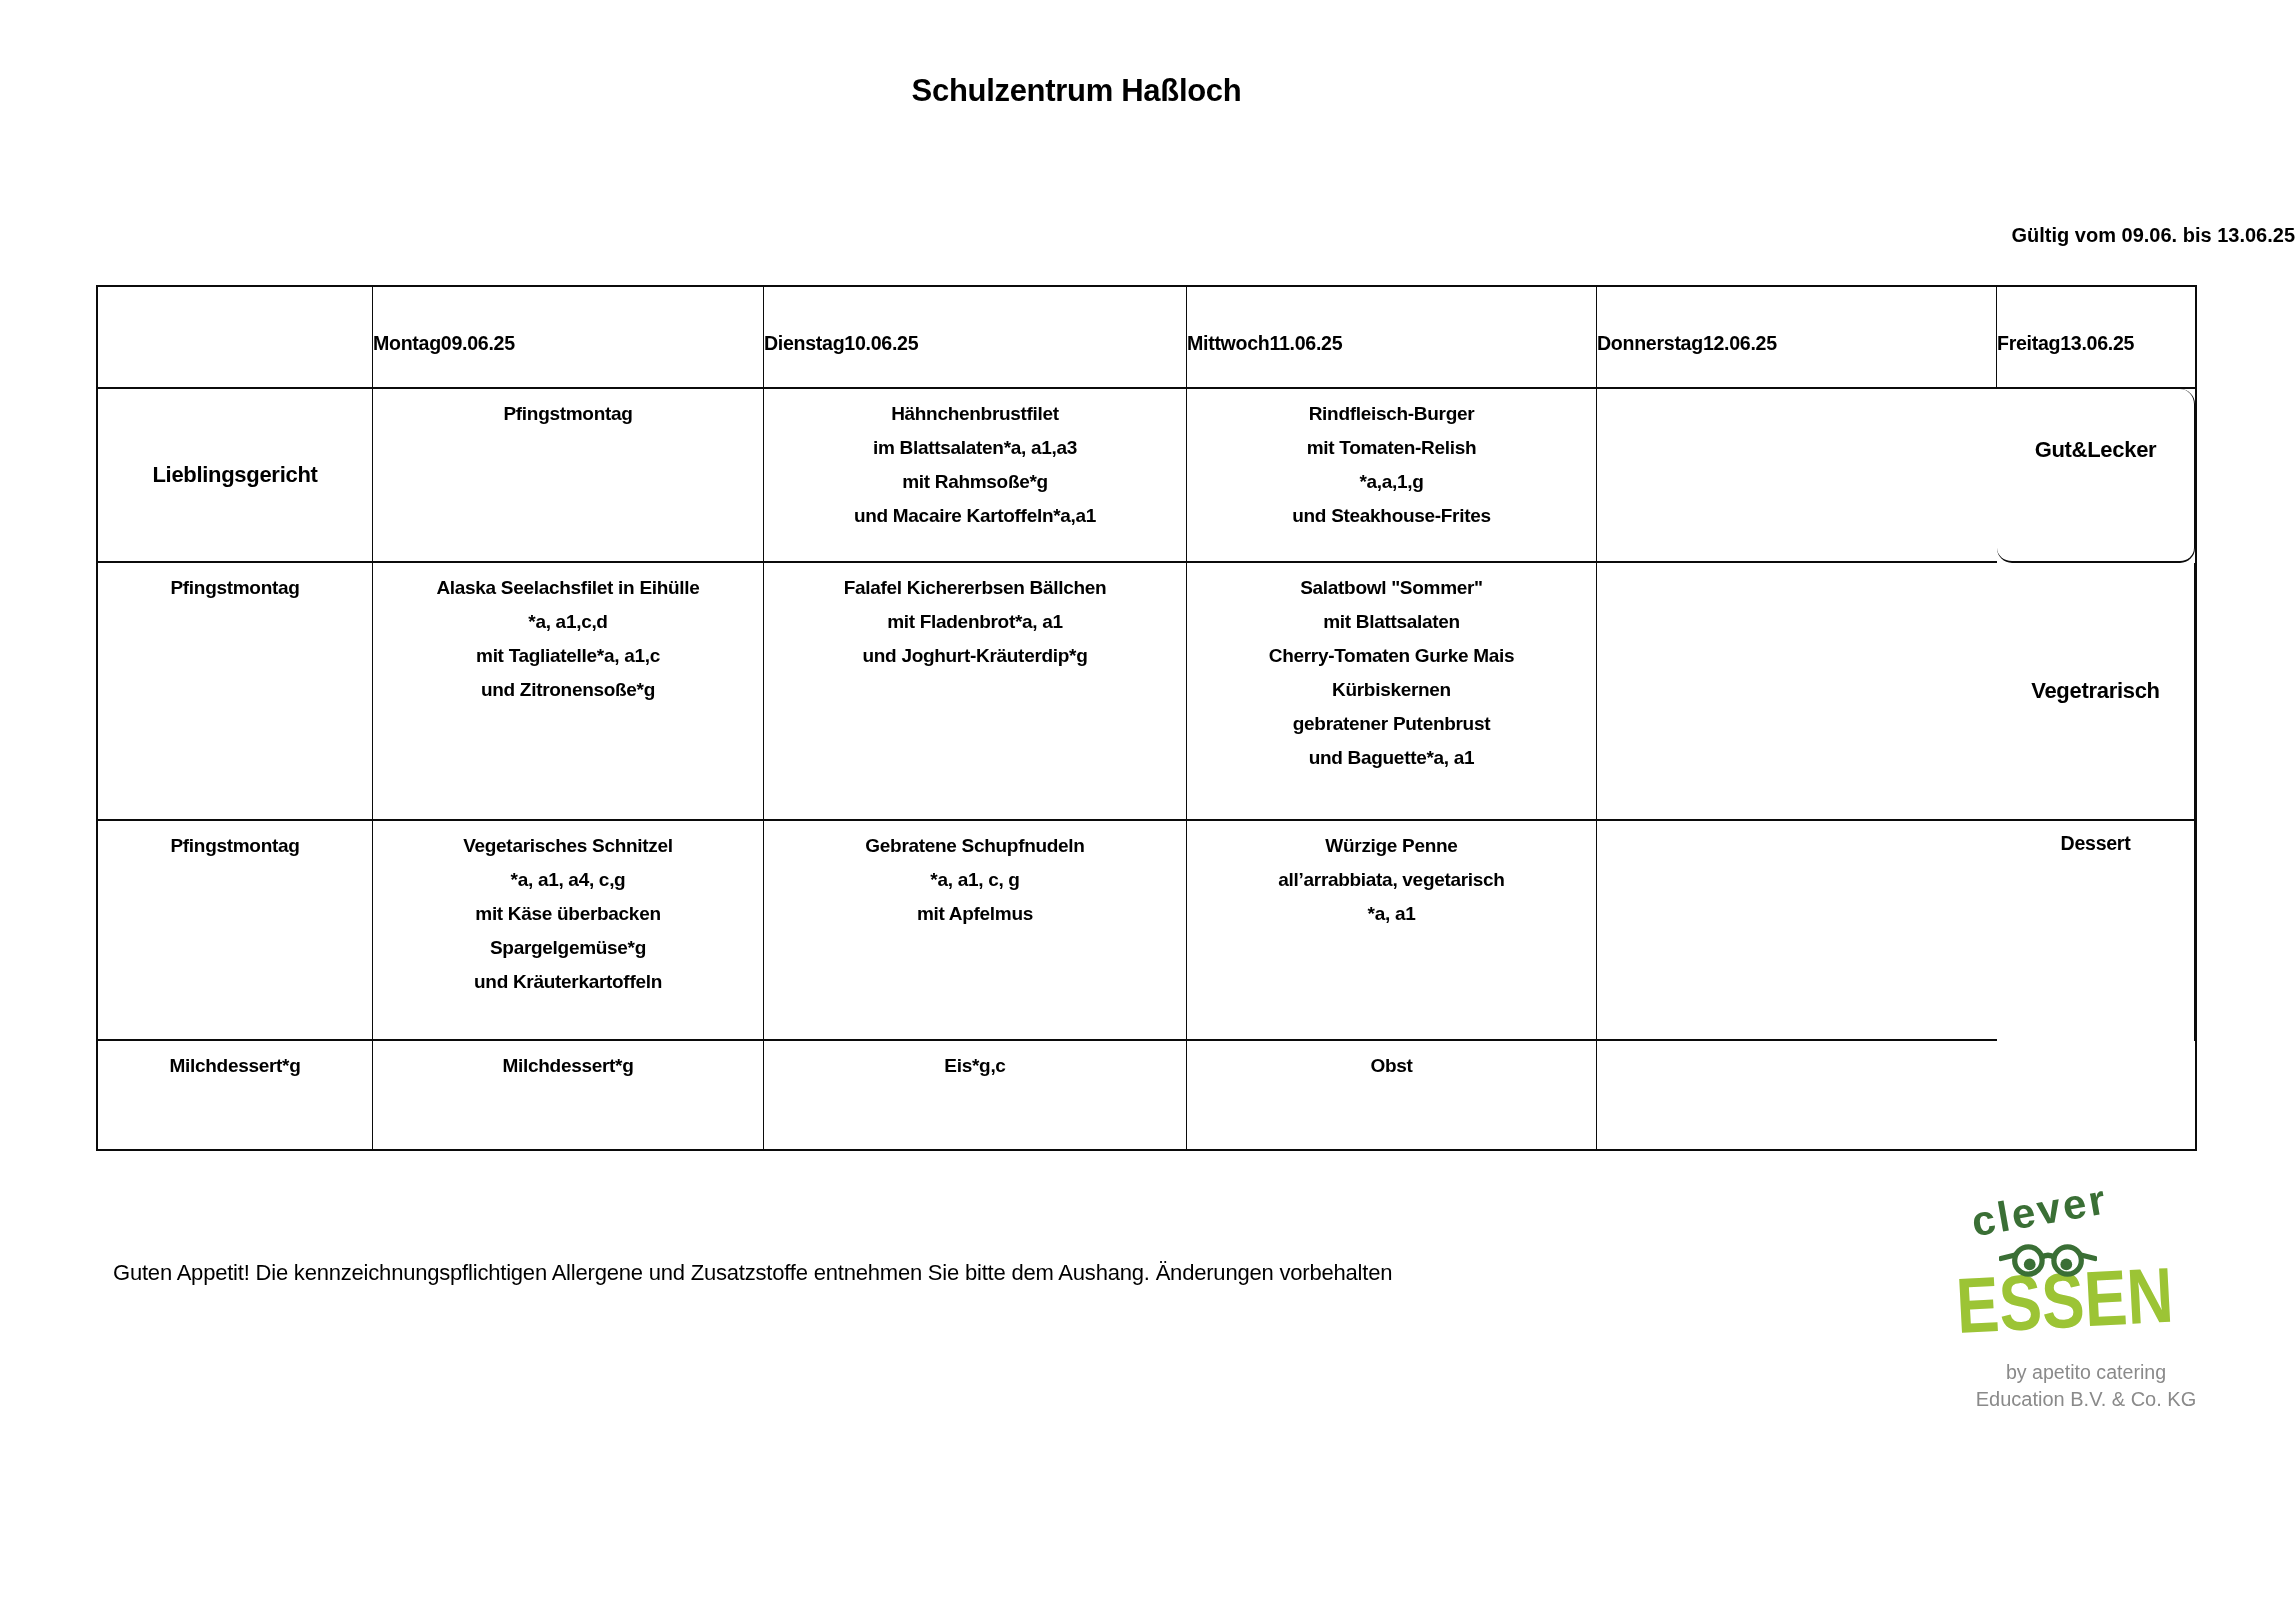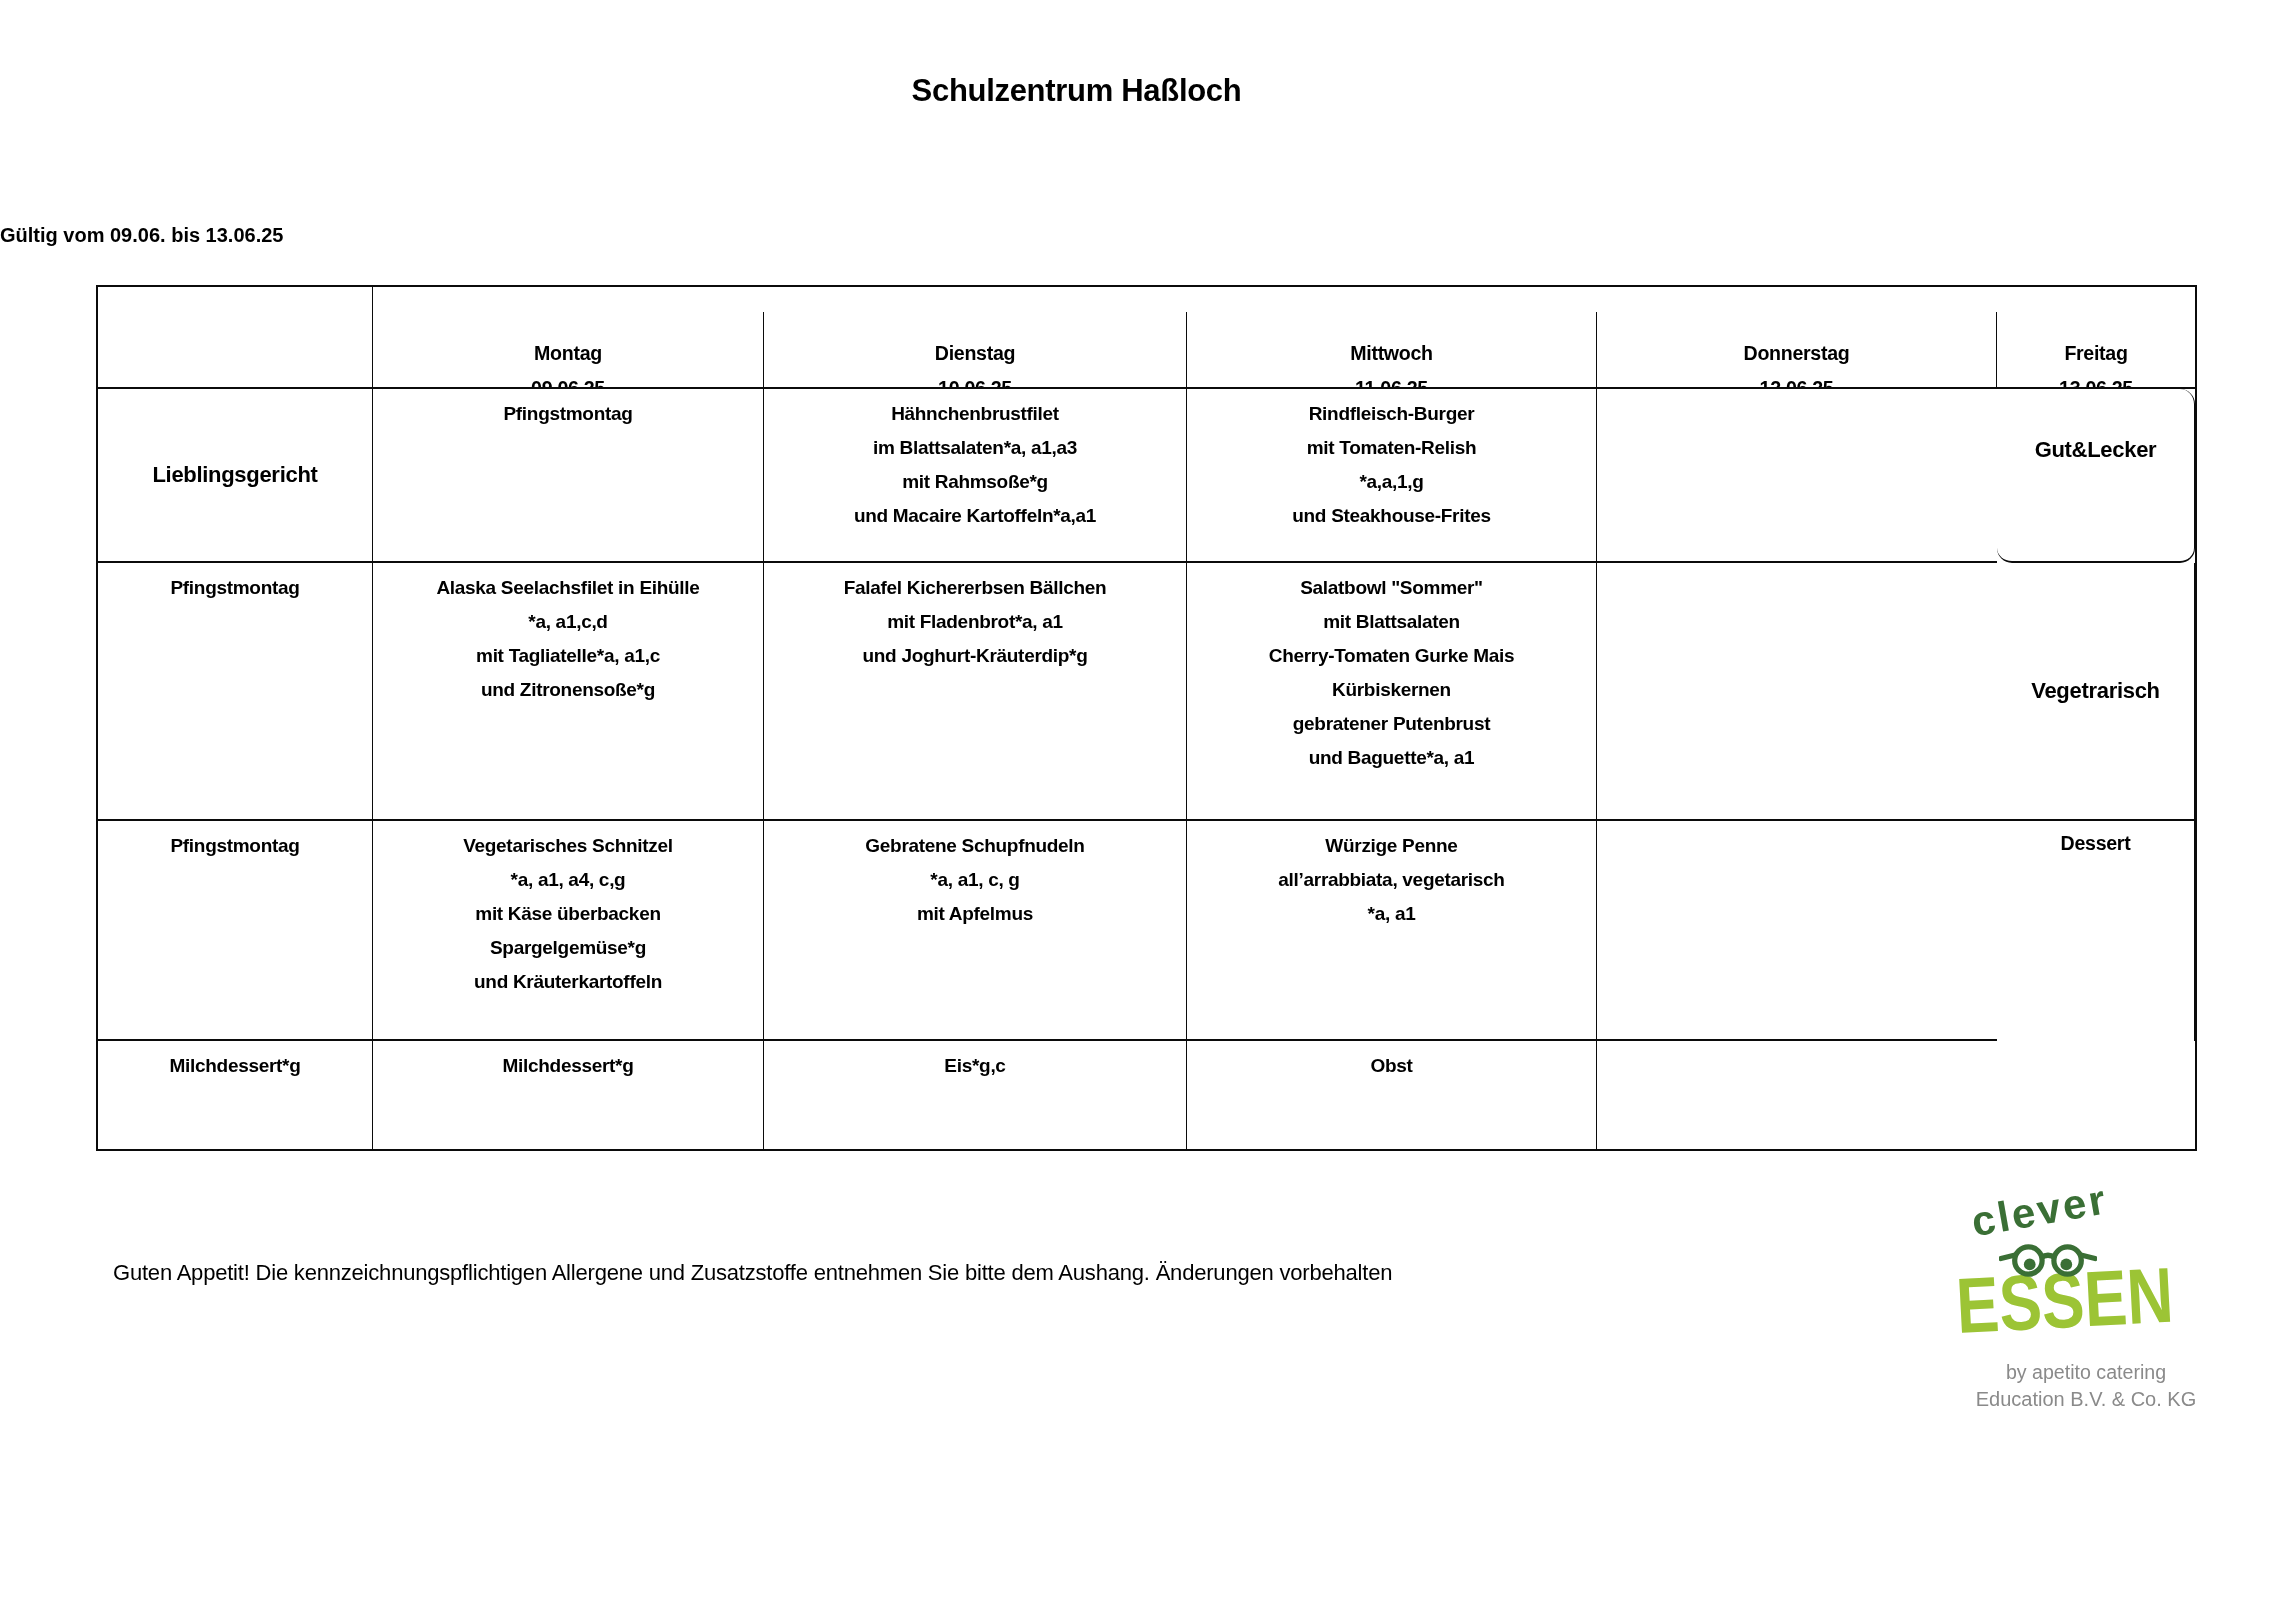--- a/index.html
+++ b/index.html
@@ -19,21 +19,21 @@
     width: 2119px;
     text-align: center;
     font-size: 31px;
     font-weight: bold;
     letter-spacing: -0.3px;
   }
   .doc-validity {
     position: absolute;
     top: 224px; left: 0;
     width: 2295px;
-    text-align: left;
+    text-align: right;
     font-size: 20px;
     font-weight: bold;
   }
 
   .menu-table {
     position: absolute;
     left: 96px; top: 285px;
     display: grid;
     grid-template-columns: 275px 391px 423px 410px 400px 198px;
     grid-template-rows: 102px 174px 258px 220px 108px;
@@ -44,29 +44,28 @@
     box-sizing: border-box;
     border-right: 1.3px solid #0b0b0b;
     border-bottom: 2px solid #0b0b0b;
     overflow: hidden;
   }
   .mcell.last-col { border-right: none; }
   .mcell.last-row { border-bottom: none; }
 
   .day-head {
     display: flex;
-    flex-direction: column;
+    flex-direction: row;
     align-items: center;
-    padding-top: 24px;
+    padding-top: 13px;
     font-weight: bold;
     font-size: 19.6px;
     line-height: 35px;
     letter-spacing: -0.3px;
     text-align: center;
-    margin-top: 25px;
   }
   .menu-cell {
     text-align: center;
     padding: 7.9px 5.2px 0 5.2px;
     font-weight: bold;
     font-size: 19px;
     line-height: 34px;
     letter-spacing: -0.3px;
   }
   .cat-cell {

